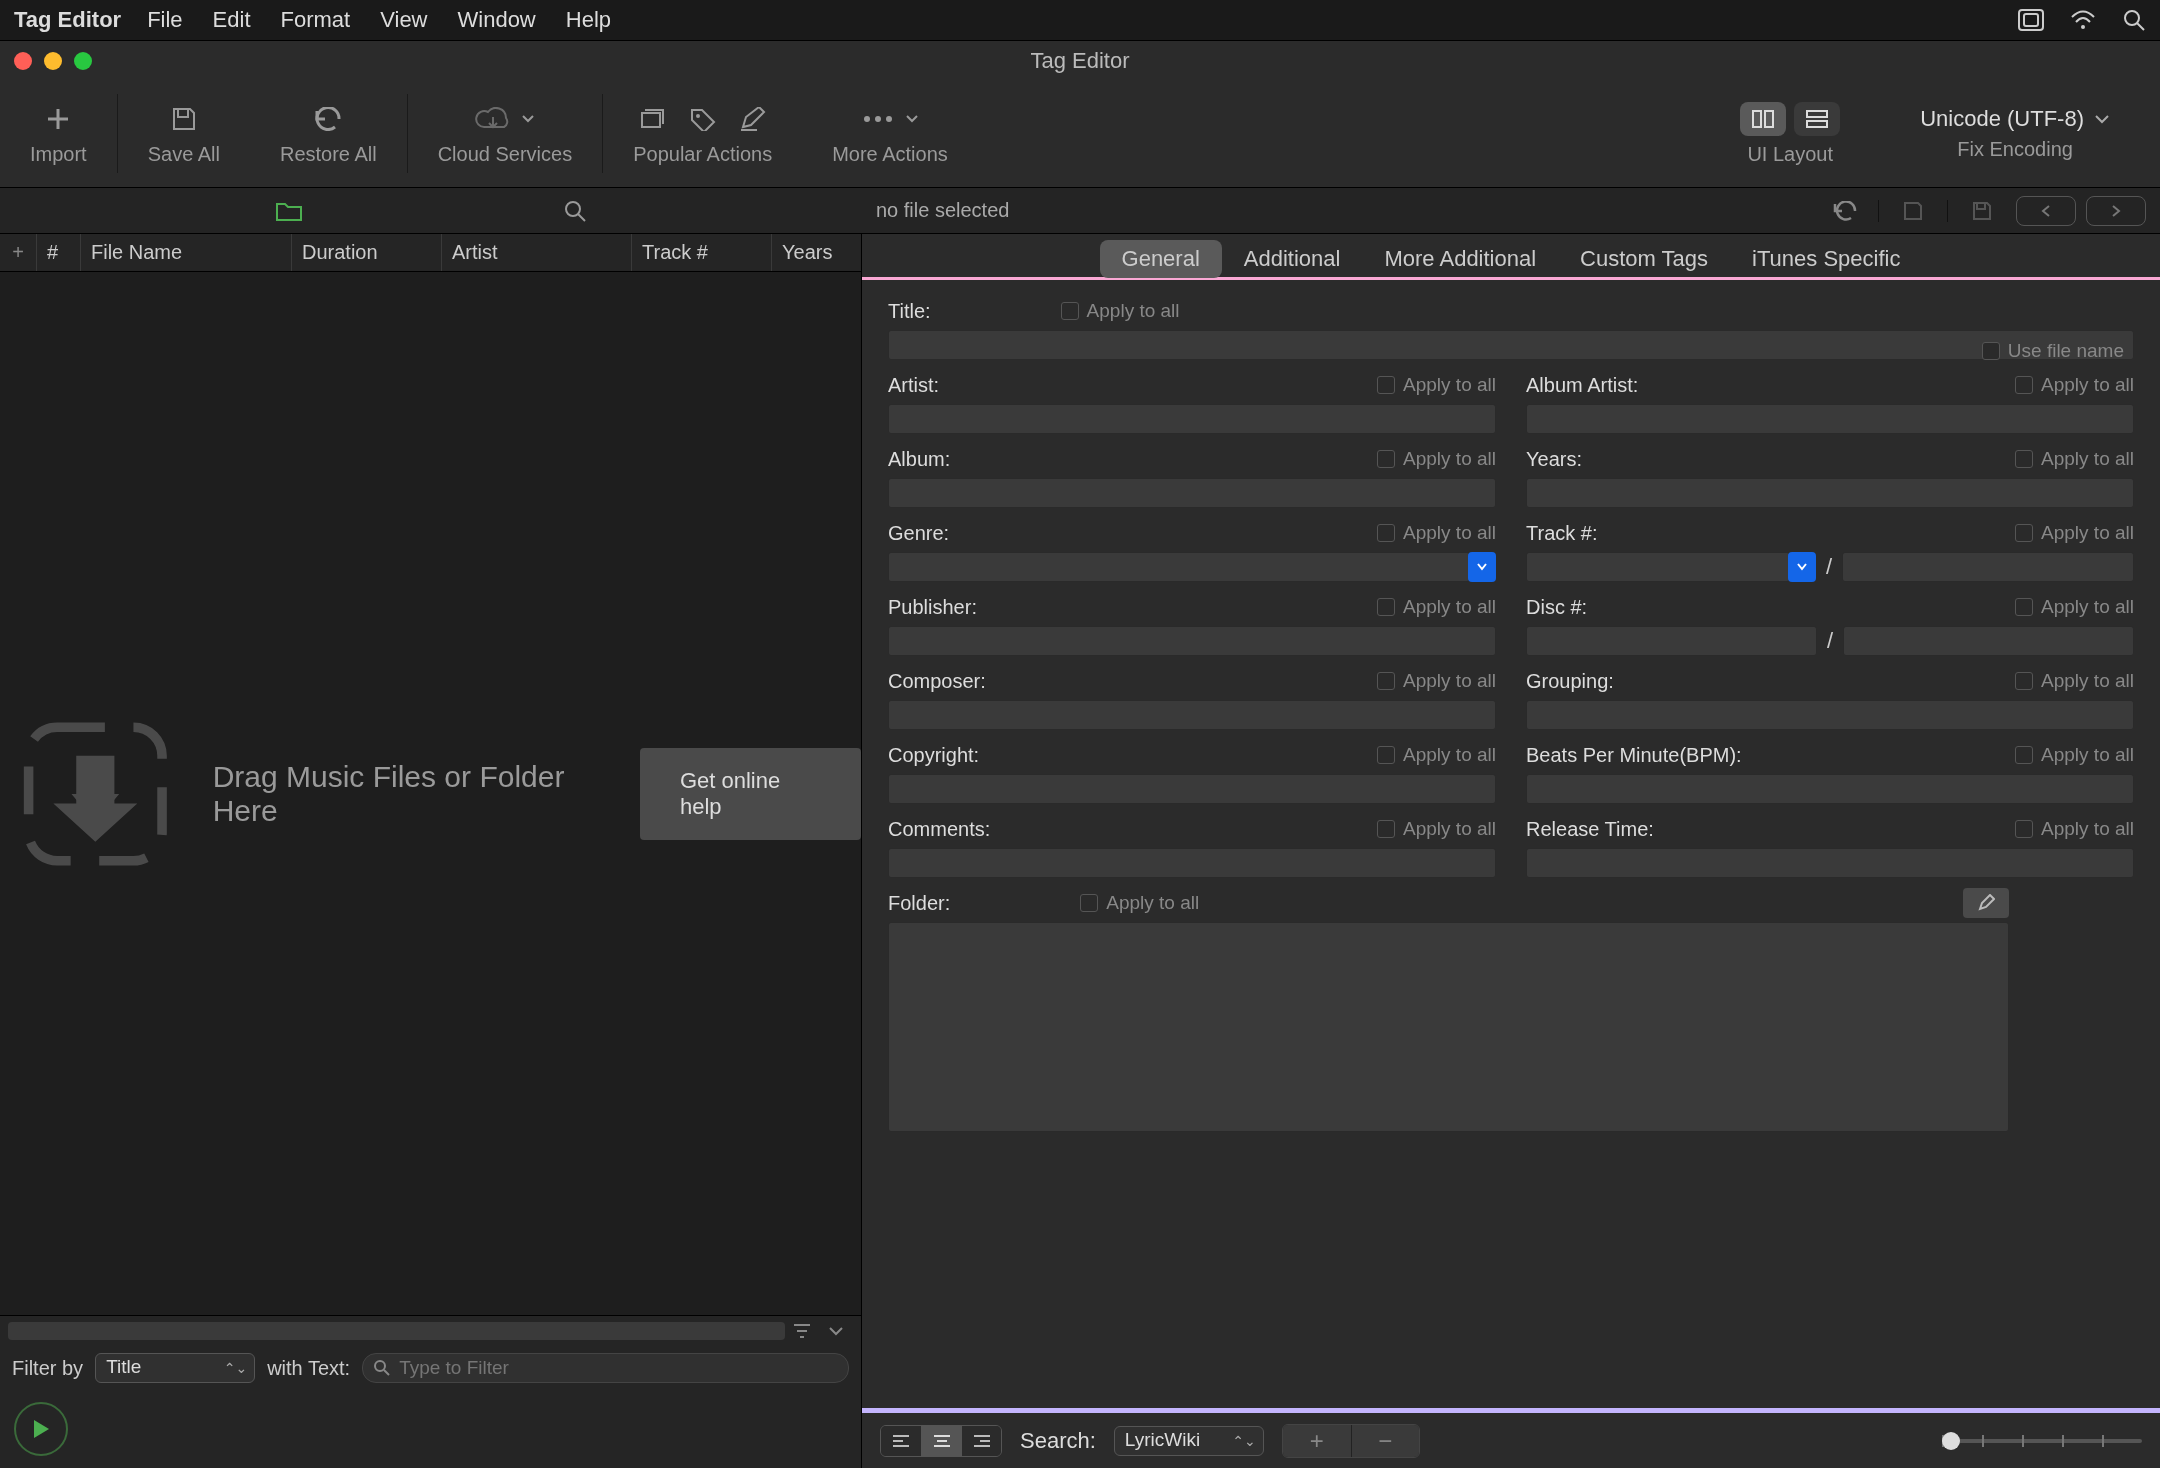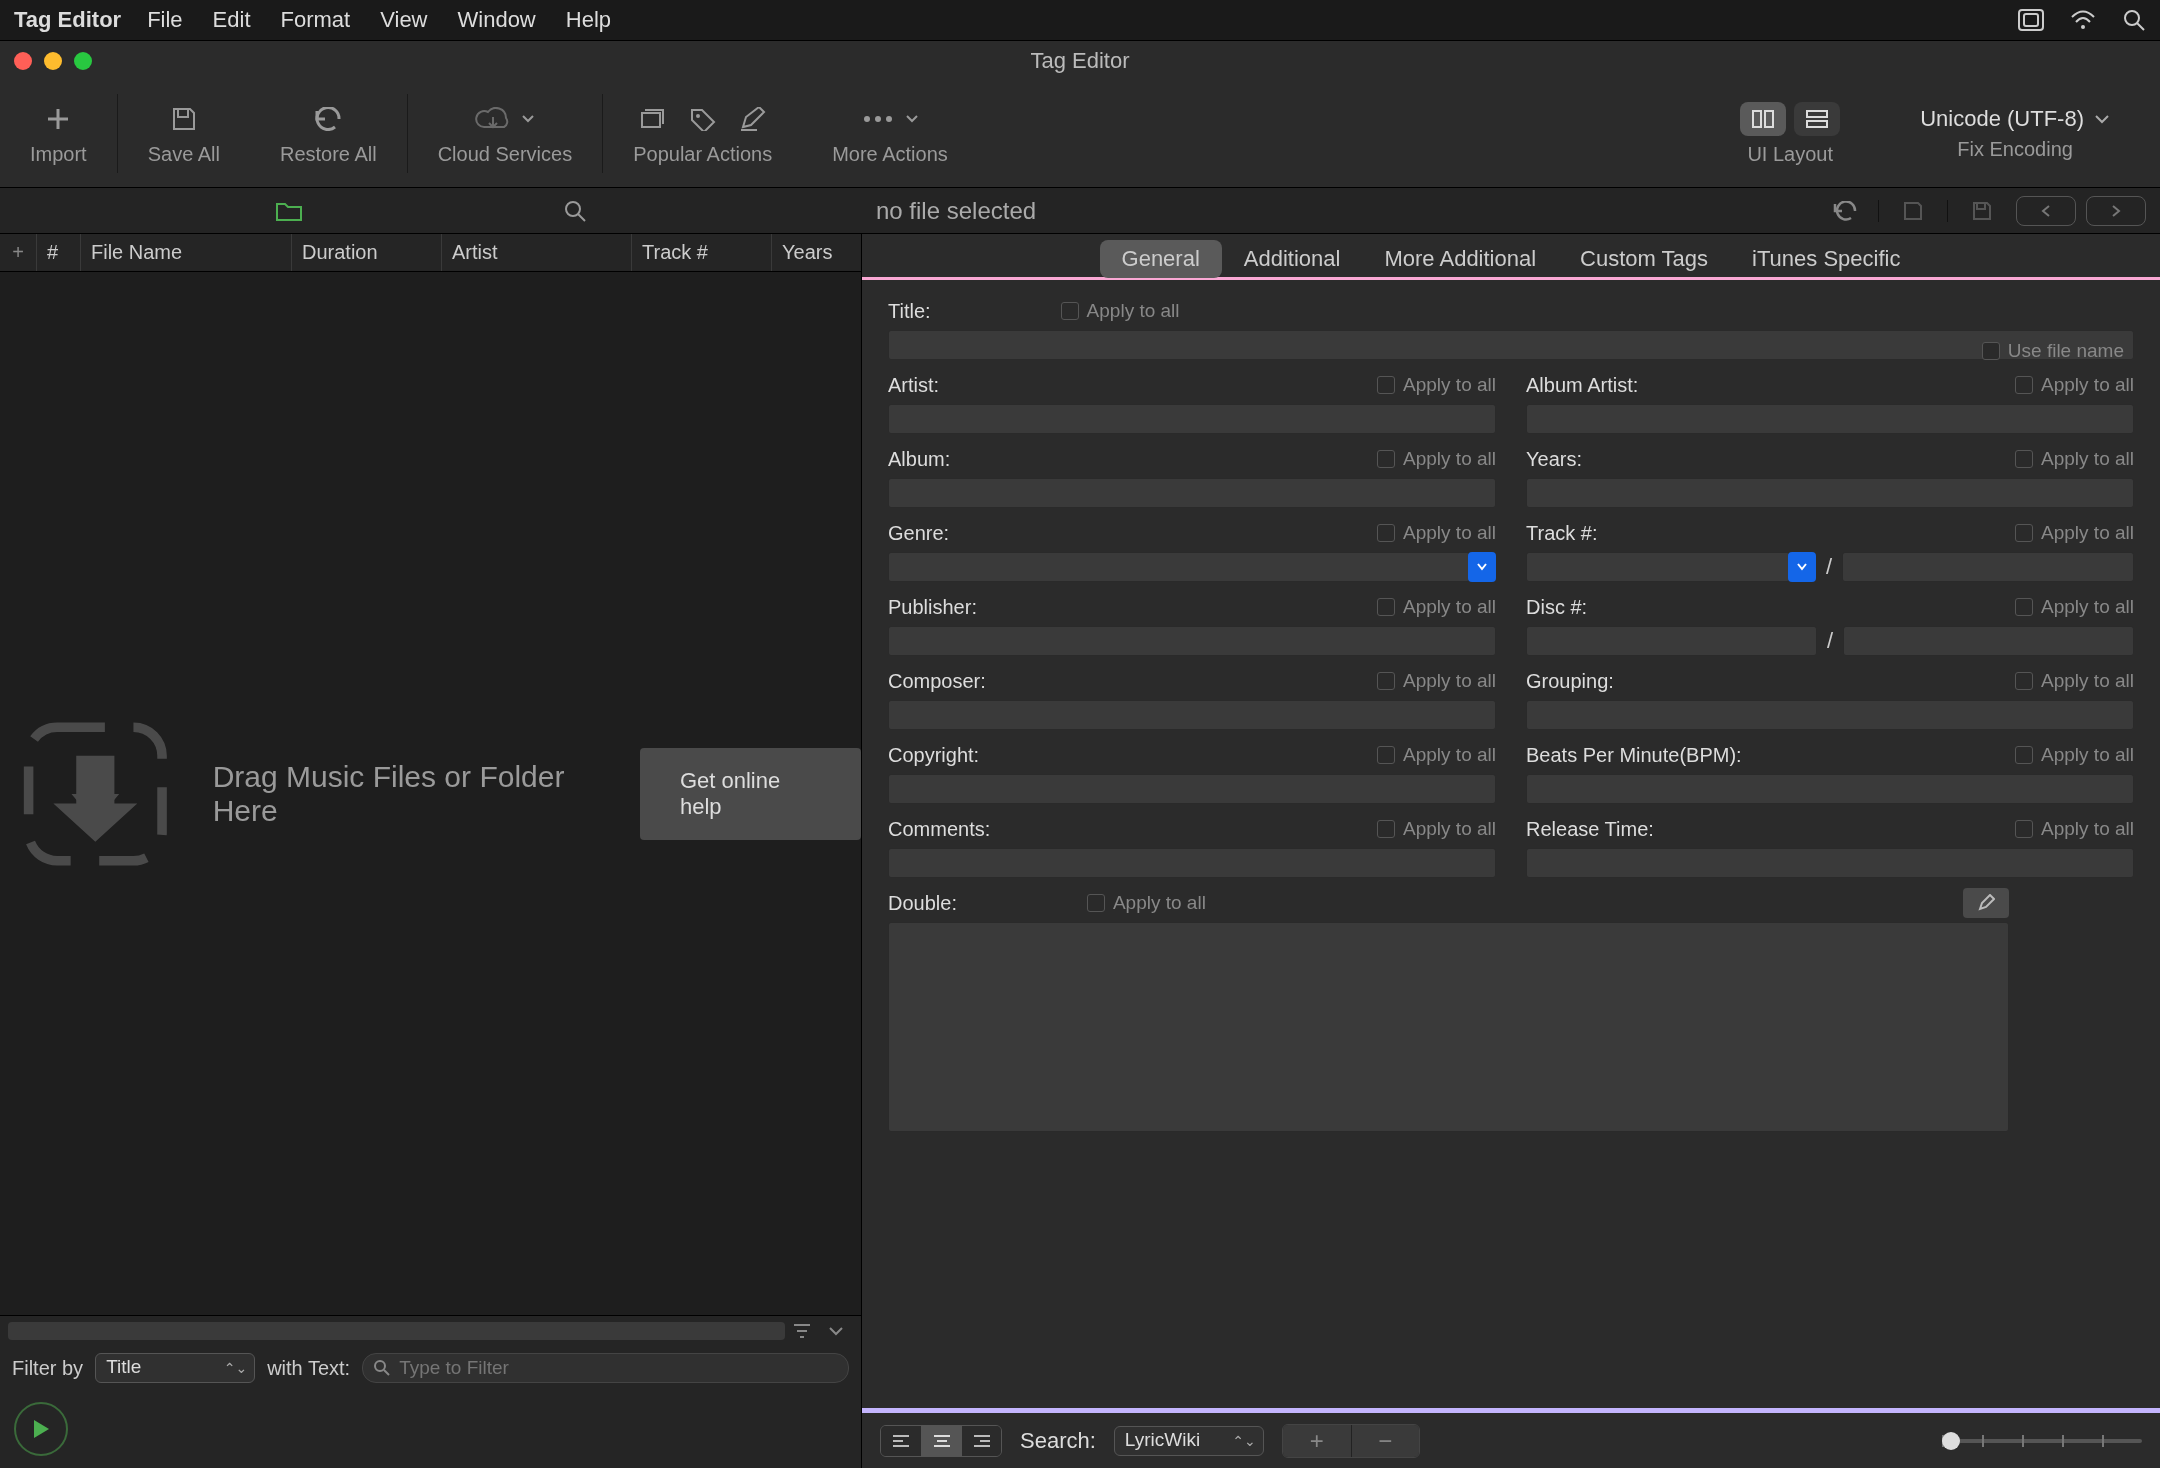--- a/index.html
+++ b/index.html
@@ -27,21 +27,21 @@
 .toolbar .spacer { flex:1; }
 .seg { display:flex; gap:8px; align-items:center; background:transparent; }
 .segbtn { width:46px; height:34px; border-radius:8px; background:#3a3a3a; display:flex; align-items:center; justify-content:center; }
 .segbtn.active { background:#5a5a5a; }
 .enc { display:flex; align-items:center; gap:10px; color:#ddd; font-size:22px; padding:0 20px;}
 .enc .chev { color:#aaa; }
 
 
 .subbar { height: 46px; background:#242424; border-bottom:1px solid #000; display:flex; align-items:center; }
 .subbar .left { width: 862px; display:flex; align-items:center; justify-content:center; gap: 260px; }
-.subbar .right { flex:1; display:flex; align-items:center; padding: 0 14px; gap: 14px; color:#aaa; font-size:24px;}
+.subbar .right { flex:1; display:flex; align-items:center; padding: 0 14px; gap: 14px; color:#aaa; font-size:20px;}
 .subbar .right .spacer{flex:1;}
 .iconbtn { width:40px; height:32px; display:flex; align-items:center; justify-content:center; color:#888; }
 .hline { width:1px; height:22px; background:#111;}
 .navseg { display:flex; gap:10px;}
 .navbtn { width:60px; height:30px; border:1px solid #555; border-radius:8px; display:flex; align-items:center; justify-content:center; color:#777;}
 
 
 .main { display:flex; height: calc(1468px - 40px - 40px - 108px - 46px); }
 .leftpane { width: 862px; display:flex; flex-direction:column; background:#1e1e1e; border-right:1px solid #000;}
 .rightpane { flex:1; display:flex; flex-direction:column; background:#2b2b2b; }
@@ -597,21 +597,21 @@
                 <span>Apply to all</span>
               </span>
             </div>
           <div class="tinput"></div>
         </div>
       </div>
 
       <div class="two" style="flex:1;">
         <div class="col" style="flex:0.9;">
           <div class="labrow">
-            <span>Double:</span>
+            <span>Folder:</span>
             <span class="chk left">
                 <span class="ck"></span>
                 <span>Apply to all</span>
               </span>
             <div class="editicon">
                 <svg width="18" height="18" viewBox="0 0 18 18">
                   <path d="M3 15l2-6L13 1l4 4-8 8z" fill="none" stroke="#bbb" stroke-width="2"></path>
                 </svg>
               </div>
           </div>

